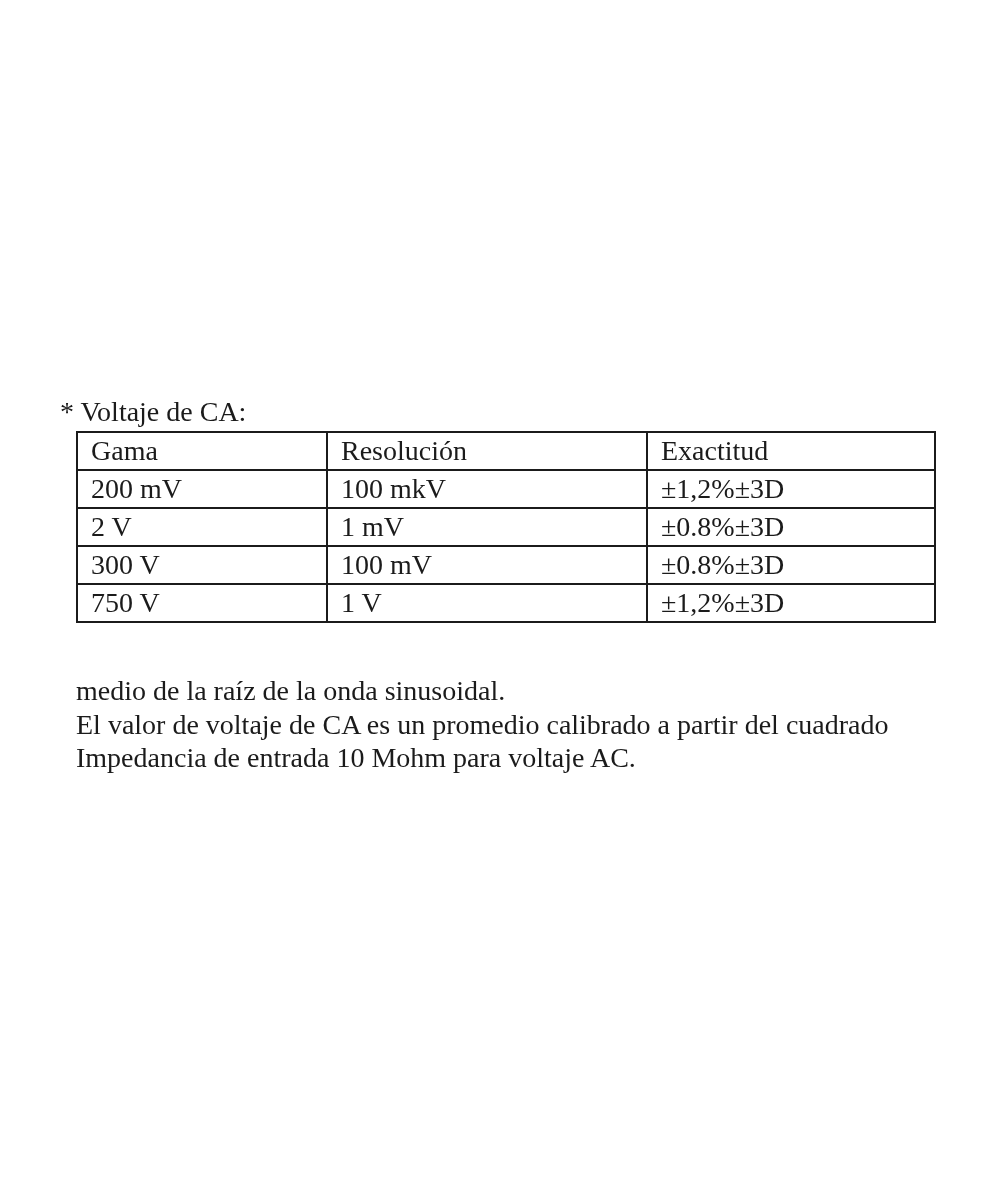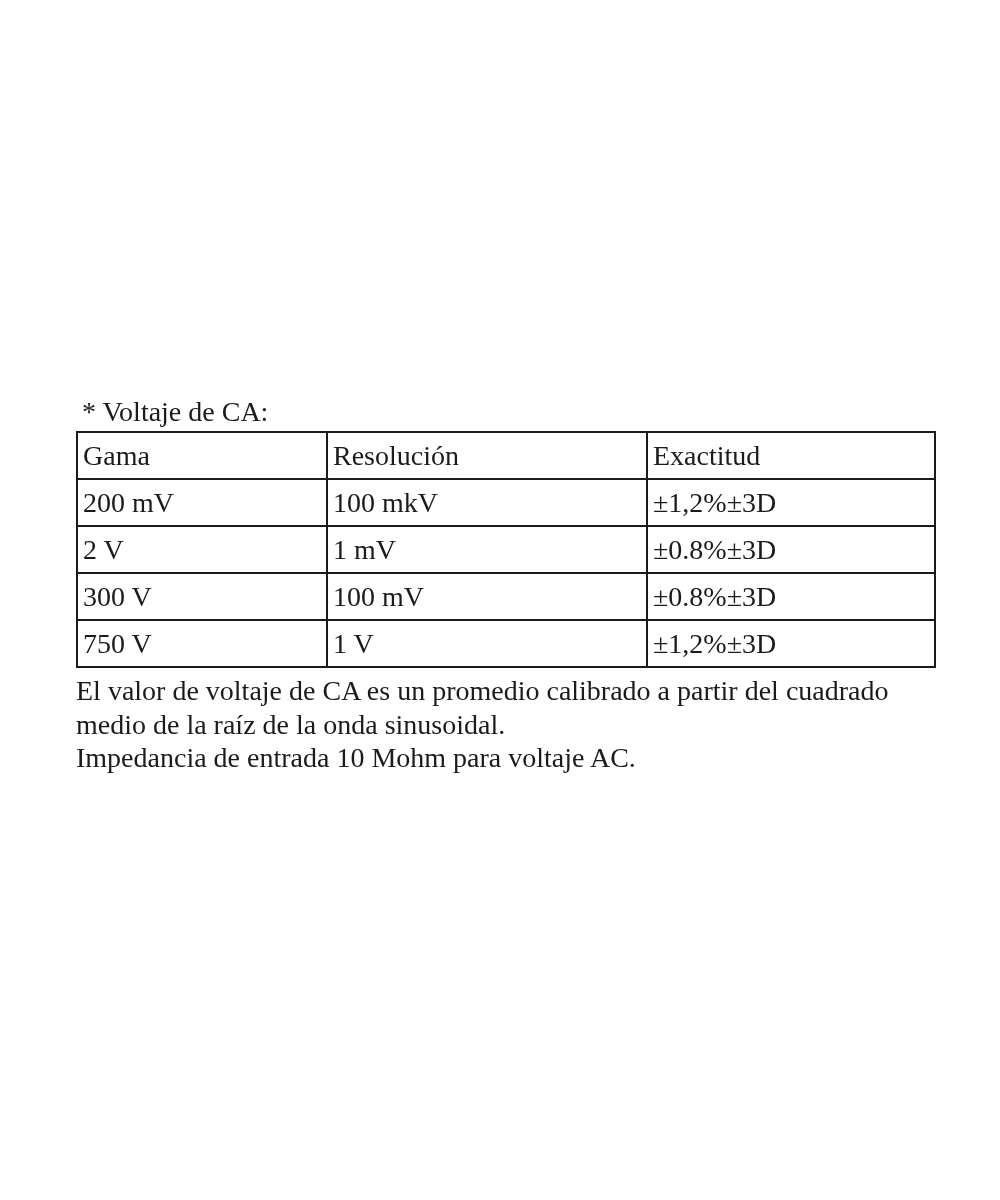--- a/index.html
+++ b/index.html
@@ -17,47 +17,47 @@
     overflow: hidden;
   }
   .page {
     position: relative;
     width: 1000px;
     height: 1200px;
     background: var(--bg);
   }
   .doc-title {
     position: absolute;
-    left: 82px;
+    left: 60px;
     top: 395px;
     font-size: 28px;
     line-height: 33px;
     white-space: nowrap;
     text-align: right;
   }
   table.spec-table {
     position: absolute;
     left: 76px;
     top: 431px;
     width: 858px;
     border-collapse: collapse;
     table-layout: fixed;
   }
   table.spec-table col.c1 { width: 250px; }
   table.spec-table col.c2 { width: 320px; }
   table.spec-table col.c3 { width: 288px; }
   table.spec-table th,
   table.spec-table td {
     border: 2px solid var(--border);
-    height: 47px;
+    height: 38px;
     font-size: 28px;
     font-weight: normal;
     text-align: left;
     vertical-align: middle;
-    padding: 0 2px 0 5px;
+    padding: 0 2px 0 13px;
     white-space: nowrap;
     overflow: hidden;
   }
   .notes {
     position: absolute;
     left: 76px;
     top: 674px;
     width: 880px;
     font-size: 28px;
     line-height: 33.5px;
@@ -102,18 +102,18 @@
       </tr>
       <tr>
         <td>750 V</td>
         <td>1 V</td>
         <td>±1,2%±3D</td>
       </tr>
     </tbody>
   </table>
 
   <div class="notes">
+    <div class="note-line">medio de la raíz de la onda sinusoidal.</div>
     <div class="note-line">El valor de voltaje de CA es un promedio calibrado a partir del cuadrado</div>
-    <div class="note-line">medio de la raíz de la onda sinusoidal.</div>
     <div class="note-line">Impedancia de entrada 10 Mohm para voltaje AC.</div>
   </div>
 
 </div>
 
 </body></html>

